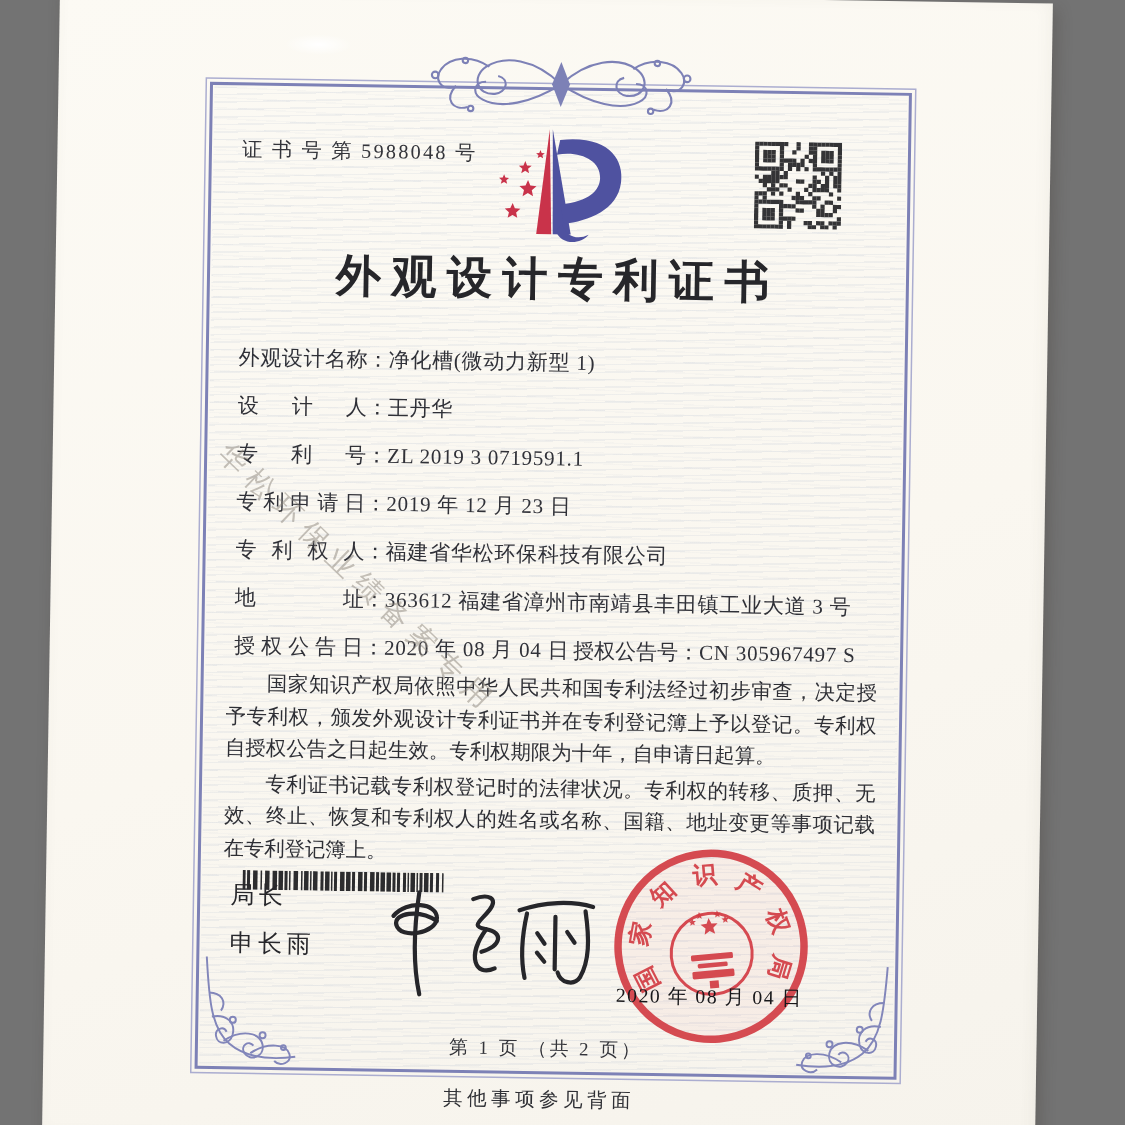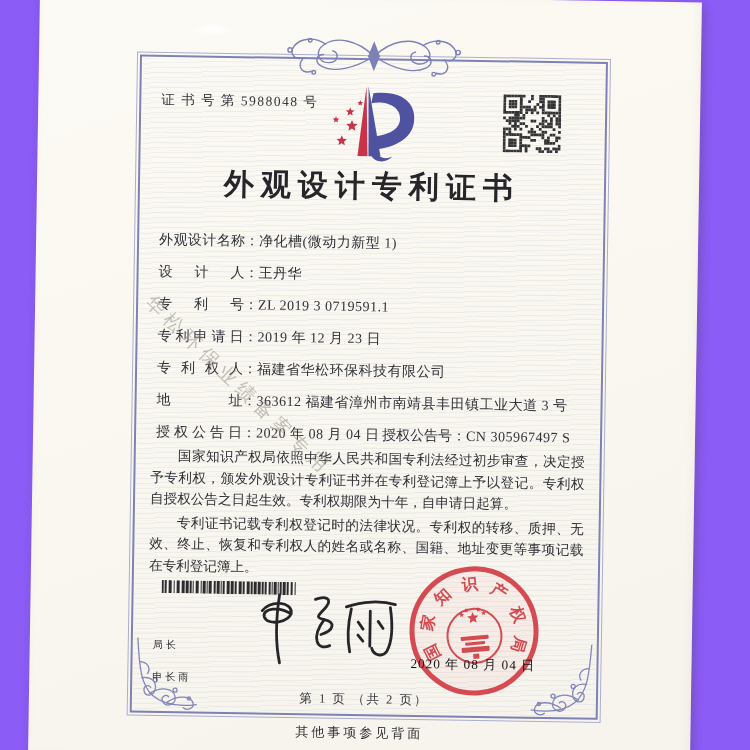--- a/index.html
+++ b/index.html
@@ -1,17 +1,17 @@
 <!DOCTYPE html>
 <html><head>
 <meta charset="utf-8">
 <style>
   html,body{margin:0;padding:0;}
   .stage{position:relative;width:750px;height:750px;overflow:hidden;
-    background:#8b5cf6;font-family:"Liberation Serif","DejaVu Serif",serif;}
+    background:#737373;font-family:"Liberation Serif","DejaVu Serif",serif;}
   .paper{position:absolute;left:40px;top:-8px;width:662px;height:766px;
     background:linear-gradient(160deg,#fcfaf4 0%,#faf7f0 55%,#f6f3ec 100%);
     transform:rotate(0.9deg);transform-origin:0 0;
     box-shadow:3px 4px 10px rgba(60,55,45,.28), inset -2px -2px 10px rgba(90,85,70,.06);}
   
   .frame{position:absolute;left:98px;top:58px;width:472px;height:662px;
     border:1px solid #abadd0;}
   .frame::before{content:"";position:absolute;inset:2px;border:2px solid #7d81b6;pointer-events:none;}
   .frame::after{content:"";position:absolute;inset:5px;pointer-events:none;
     background:
@@ -27,21 +27,21 @@
   .row{height:21px;line-height:21px;margin-bottom:11px;white-space:nowrap;position:relative;}
   .lbl{display:inline-block;width:86px;text-align:justify;text-align-last:justify;
     text-justify:inter-character;vertical-align:top;}
   .colon{display:inline-block;}
   .val{letter-spacing:.5px;}
   .grant2{position:absolute;left:226px;top:0;}
   .paras{left:19px;width:434px;top:392px;font-size:13.6px;line-height:21.6px;
     text-align:justify;color:#2e2f35;}
   .paras p{margin:0 0 2px 0;text-indent:2em;}
   .barcode{left:32px;top:527px;width:138px;height:13px;}
-  .director{left:24px;top:576px;font-size:10px;letter-spacing:3px;color:#27272b;
+  .director{left:24px;top:529px;font-size:16px;letter-spacing:3px;color:#27272b;
     font-family:Liberation Sans, sans-serif;line-height:32px;}
   .signature{left:120px;top:532px;width:168px;height:90px;}
   .seal{left:278px;top:506px;width:134px;height:134px;transform:rotate(-6deg);z-index:3;}
   .seal-date{left:282px;top:598px;width:160px;font-size:13.2px;letter-spacing:1px;
     color:#17171a;z-index:4;}
   .page-num{left:0;right:0;bottom:10px;text-align:center;font-size:12.5px;
     letter-spacing:2px;color:#33343a;}
   .flourish-top{left:50%;top:-25px;transform:translateX(-50%);width:200px;height:50px;z-index:3;}
   .corner{width:74px;height:84px;bottom:3px;z-index:1;}
   .corner.bl{left:3px;}

